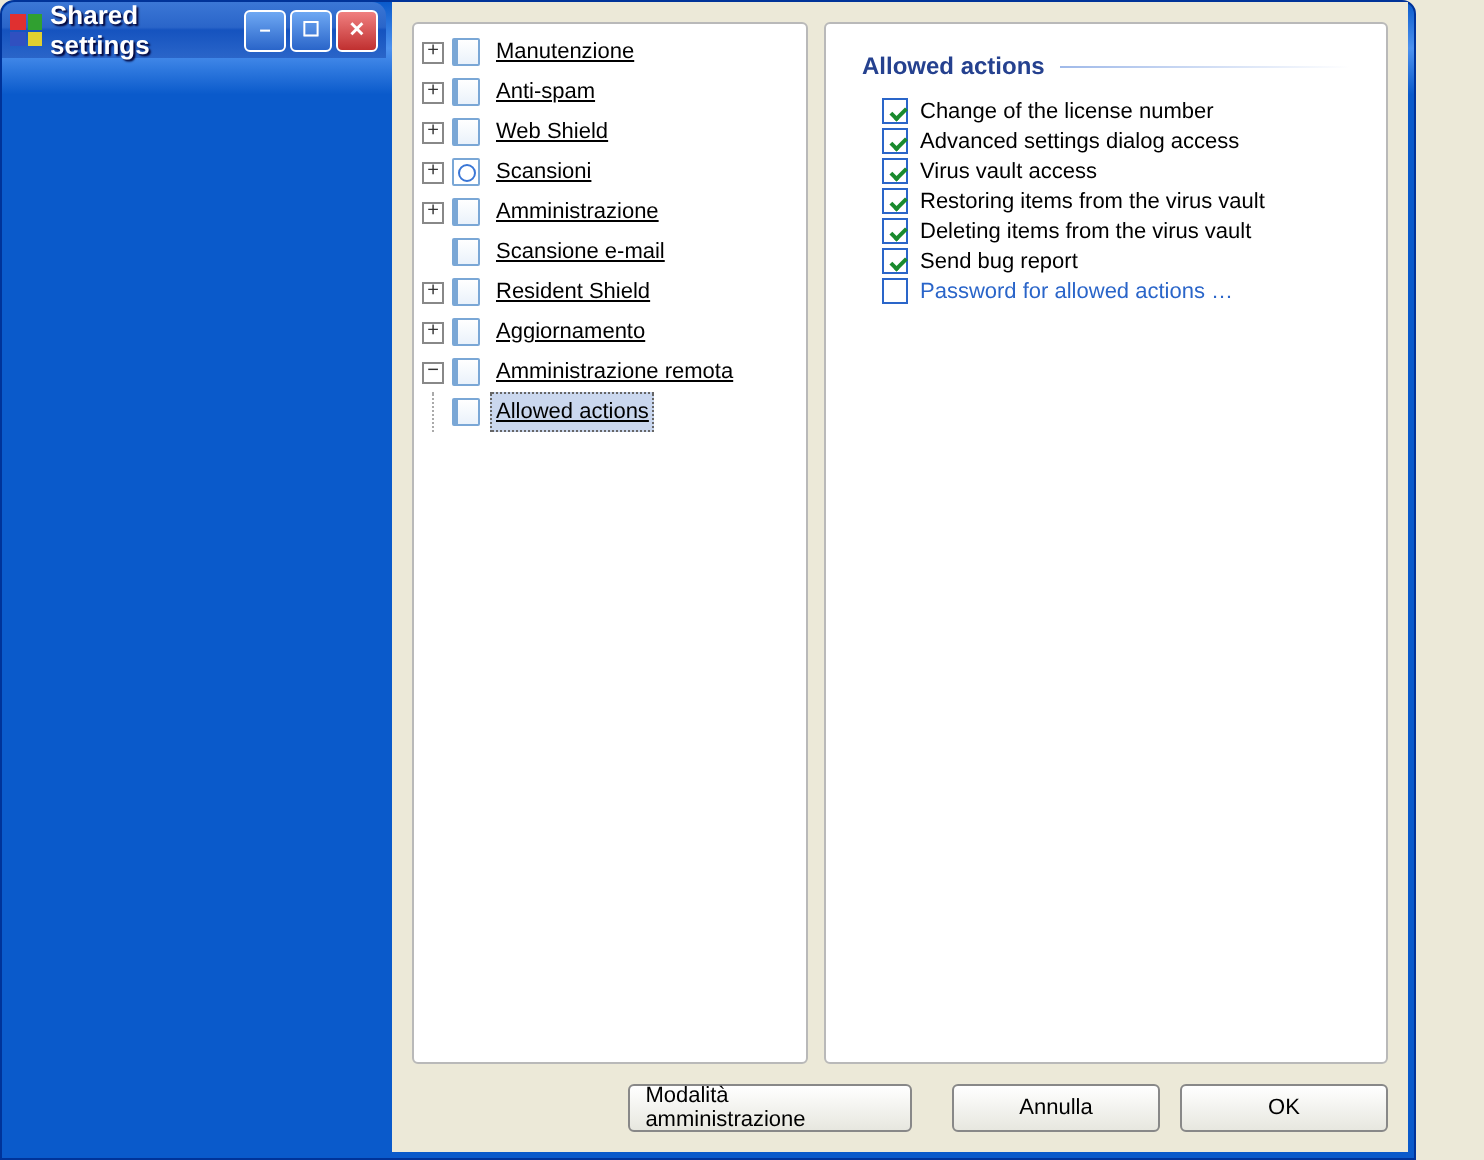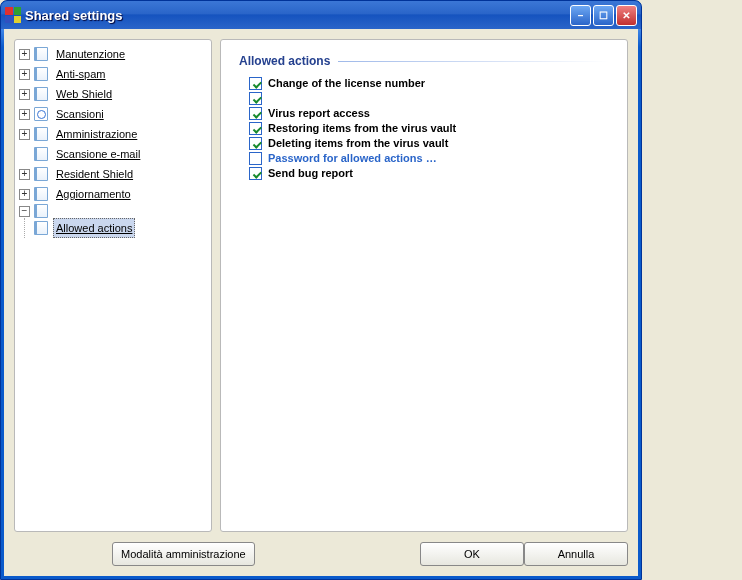--- a/index.html
+++ b/index.html
@@ -6,27 +6,26 @@
   body {
     margin: 0;
     font-family: Tahoma, Arial, sans-serif;
     font-size: 11px;
     background: #ece9d8;
     width: 742px;
     height: 580px;
     overflow: hidden;
   }
   .window {
-    width: 642px;
+    width: 708px;
     height: 580px;
     background: linear-gradient(to bottom, #0a5acb 0%, #4d92ef 4%, #0a5acb 8%, #0a5acb 100%);
     border: 1px solid #003399;
     border-radius: 7px 7px 0 0;
     display: flex;
-    flex-direction: column;
   }
   .titlebar {
     height: 28px;
     background: linear-gradient(to bottom, #3b77d6 0%, #2a65c9 45%, #1553bf 50%, #2a65c9 100%);
     display: flex;
     align-items: center;
     padding: 0 4px;
     border-radius: 7px 7px 0 0;
   }
   .title-icon {
@@ -128,23 +127,22 @@
     display: flex;
     align-items: center;
     gap: 8px;
     margin-bottom: 8px;
   }
   .section-title .rule {
     flex: 1; height: 1px;
     background: linear-gradient(to right, #9fb9e9, rgba(159,185,233,0));
   }
   .check-row {
-    display: flex; gap: 6px;
+    display: flex; align-items: center; gap: 6px;
     padding: 1px 0 1px 10px;
-    font-weight: bold;
   }
   .cbox {
     width: 13px; height: 13px;
     border: 1px solid #2a65c9;
     background: #fff;
     position: relative;
     flex-shrink: 0;
   }
   .cbox.checked::after {
     content: ""; position:absolute;
@@ -152,20 +150,21 @@
     width: 3px; height: 6px;
     border-right: 2px solid #198a2d;
     border-bottom: 2px solid #198a2d;
     transform: rotate(45deg) translateY(-4px);
   }
   .link-text { color: #2a65c9; cursor: pointer; }
   .buttons {
     display: flex;
     align-items: center;
     padding-top: 10px;
+    gap: 10px;
   }
   .spacer { flex: 1; }
   .btn {
     min-width: 104px;
     height: 24px;
     border: 1px solid #888;
     background: linear-gradient(to bottom, #fff, #e7e7df);
     border-radius: 3px;
     display: flex; align-items: center; justify-content: center;
     font-size: 11px;
@@ -252,20 +251,21 @@
                 <div class="row">
                   <span class="expander">+</span>
                   <span class="node-icon"></span>
                   <span class="node-label">Aggiornamento</span>
                 </div>
               </li>
             <li>
               <div class="row">
                   <span class="expander">−</span>
                   <span class="node-icon"></span>
+                  <span class="node-label">Amministrazione remota</span>
                 </div>
               <ul>
                 <li>
                     <div class="row">
                       <span class="node-icon"></span>
                       <span class="node-label selected">Allowed actions</span>
                     </div>
                   </li>
               </ul>
             </li>
@@ -278,53 +278,54 @@
           <span>Allowed actions</span>
           <span class="rule"></span>
         </div>
         <div id="checkbox-list">
             <div class="check-row">
               <span class="cbox checked"></span>
               <span>Change of the license number</span>
             </div>
             <div class="check-row">
               <span class="cbox checked"></span>
-            </div>
-            <div class="check-row">
-              <span class="cbox checked"></span>
-              <span>Virus report access</span>
+              <span>Advanced settings dialog access</span>
+            </div>
+            <div class="check-row">
+              <span class="cbox checked"></span>
+              <span>Virus vault access</span>
             </div>
             <div class="check-row">
               <span class="cbox checked"></span>
               <span>Restoring items from the virus vault</span>
             </div>
             <div class="check-row">
               <span class="cbox checked"></span>
               <span>Deleting items from the virus vault</span>
+            </div>
+            <div class="check-row">
+              <span class="cbox checked"></span>
+              <span>Send bug report</span>
             </div>
             <div class="check-row">
               <span class="cbox"></span>
               <span class="link-text">Password for allowed actions …</span>
-            </div>
-            <div class="check-row">
-              <span class="cbox checked"></span>
-              <span>Send bug report</span>
             </div>
           </div>
       </div>
 
     </div>
 
     <div class="buttons">
       <div style="width:98px"></div>
       <div class="btn admin">
           <span>Modalità amministrazione</span>
         </div>
       <div class="spacer"></div>
       <div class="btn">
+          <span>Annulla</span>
+        </div>
+      <div class="btn">
           <span>OK</span>
-        </div>
-      <div class="btn">
-          <span>Annulla</span>
         </div>
     </div>
   </div>
 </div>
 
 </body></html>

